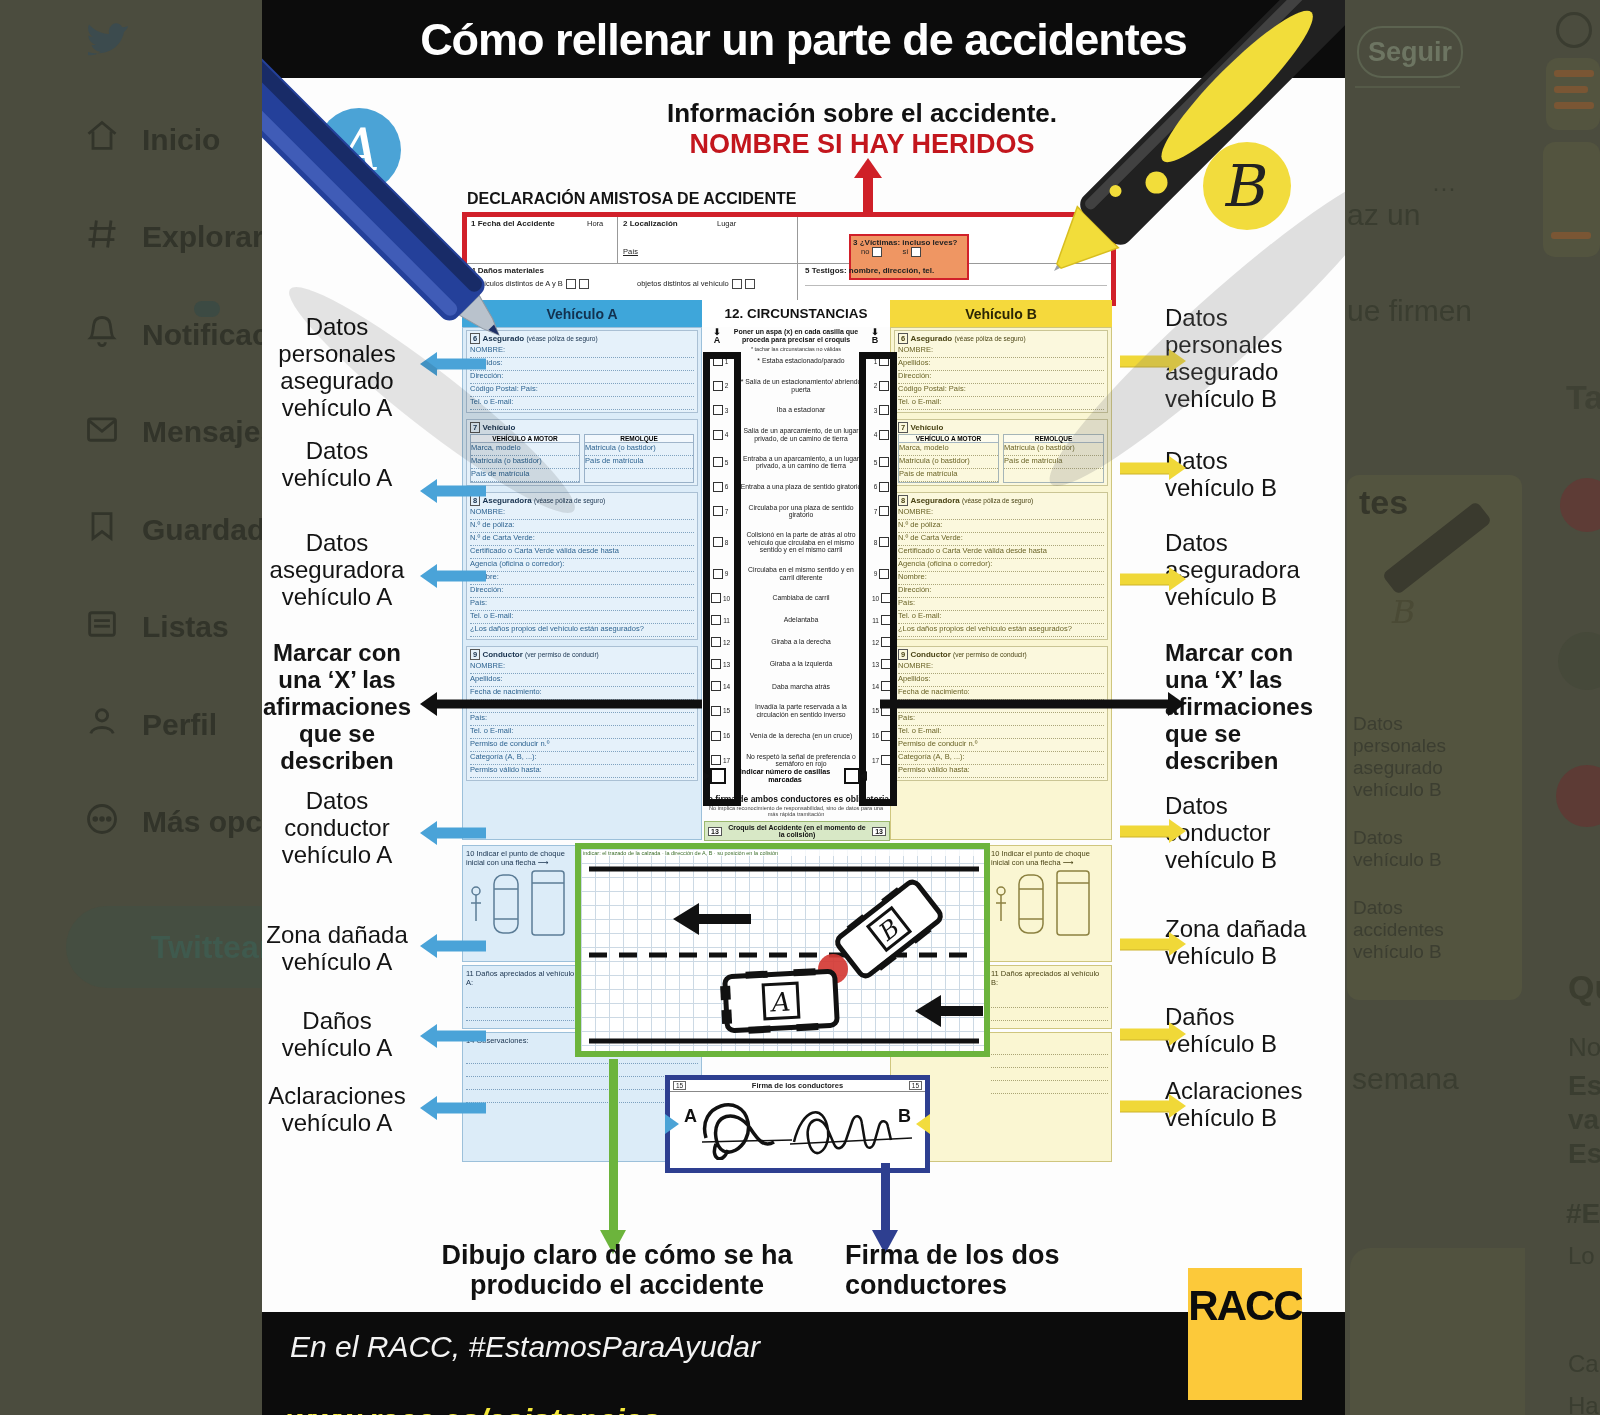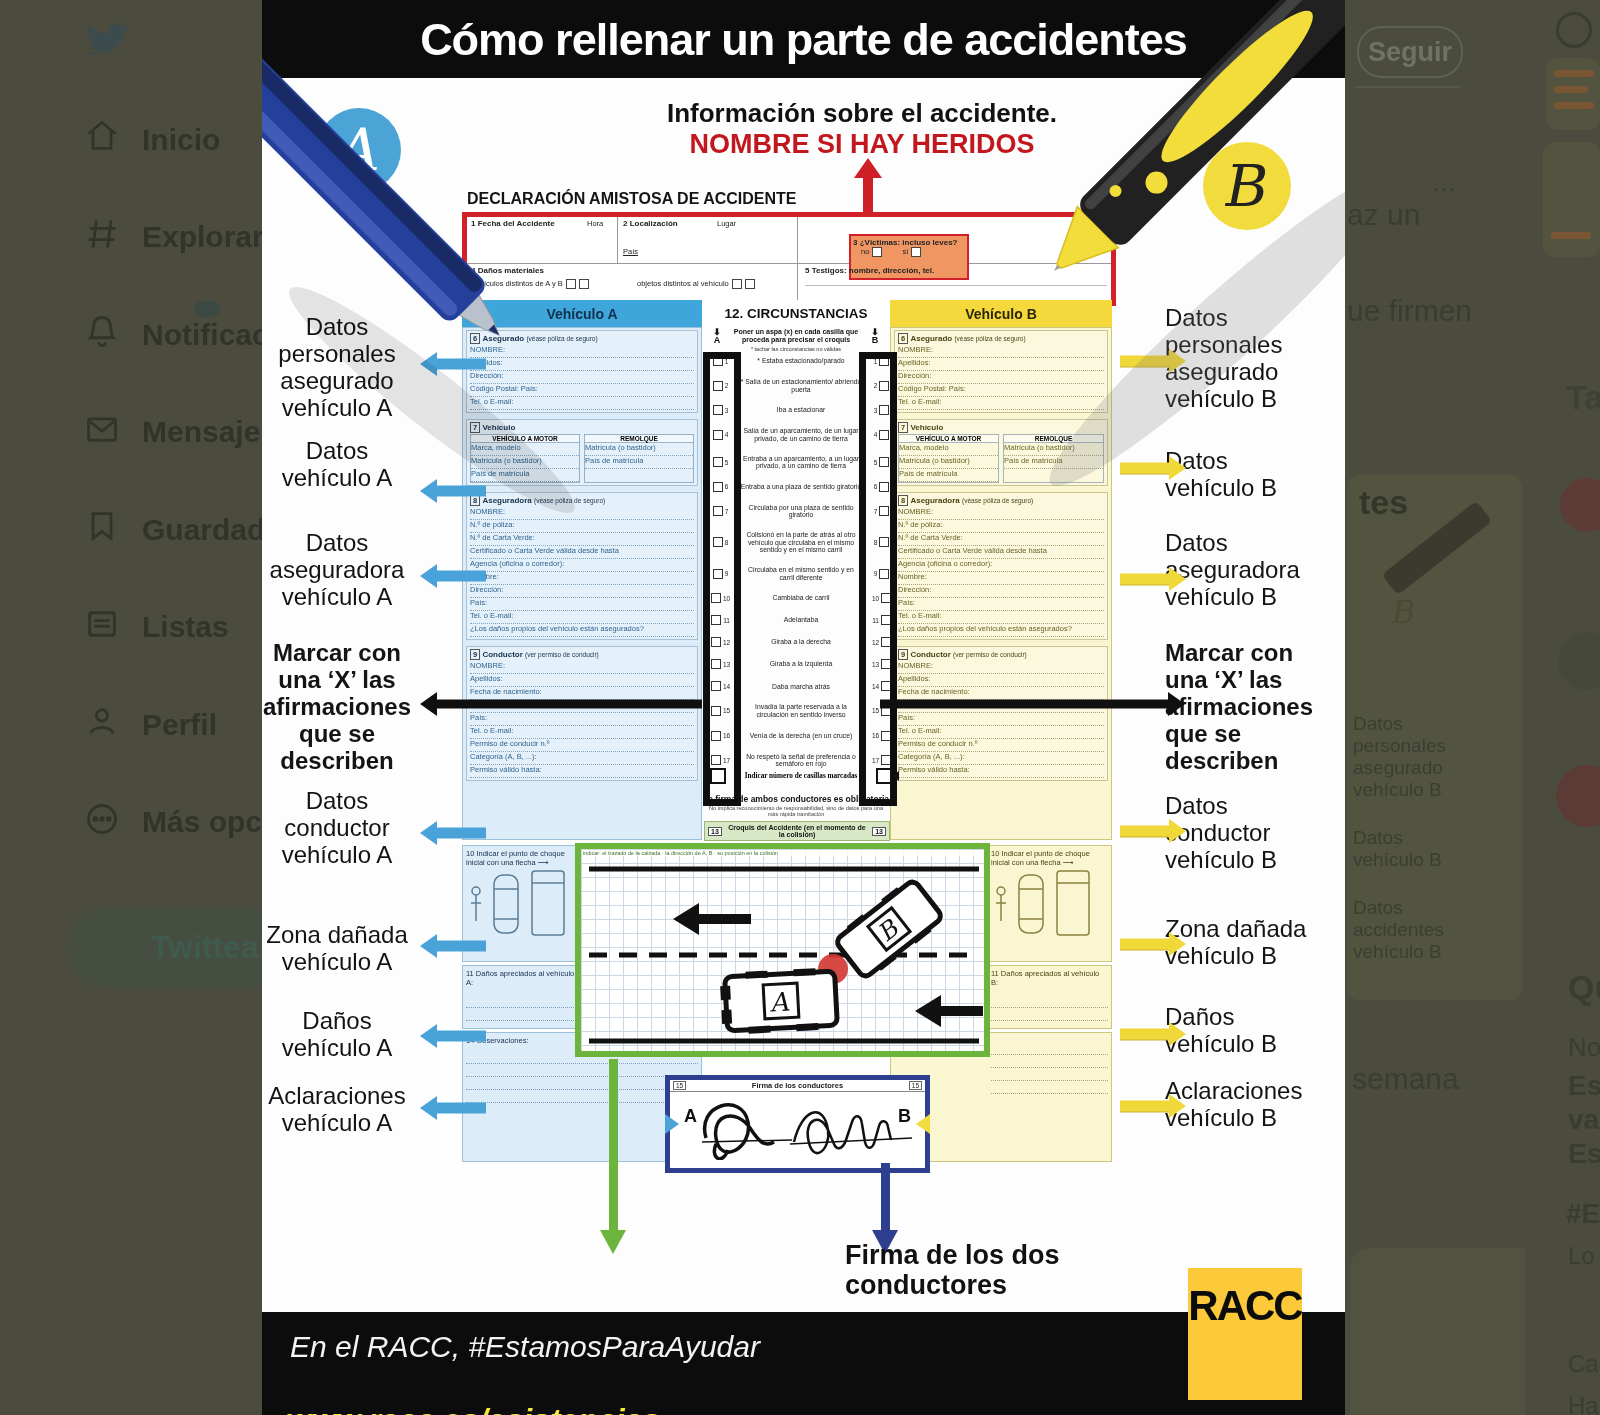--- a/index.html
+++ b/index.html
@@ -70,21 +70,21 @@
   .circ-ins .side{width:30px;text-align:center;font-weight:bold;font-size:9px;line-height:8px;}
   .circ-ins .mid{flex:1;text-align:center;font-weight:bold;line-height:8px;}
   .circ-note{position:absolute;left:470px;top:346px;width:128px;text-align:center;font-size:5.5px;color:#333;}
   .frame{position:absolute;top:352px;height:440px;width:24px;border:7px solid #0e0e0e;background:transparent;z-index:3;}
   .frame-a{left:441px;} .frame-b{left:597px;}
   .circ-rows{position:absolute;left:441px;top:356px;width:196px;height:412px;display:flex;flex-direction:column;justify-content:space-between;z-index:2;}
   .crow{display:flex;align-items:center;}
   .ccell{width:35px;display:flex;align-items:center;justify-content:center;gap:2px;font-size:6.5px;color:#222;flex:0 0 auto;}
   .ctext{flex:1;text-align:center;font-size:6.8px;line-height:7.6px;color:#1a1a1a;padding:0 2px;}
   .ccb{display:inline-block;width:8px;height:8px;border:1px solid #333;background:#fff;}
-  .ctotal{position:absolute;left:441px;top:768px;width:196px;display:flex;align-items:center;z-index:4;font-family:Liberation Serif, serif;}
+  .ctotal{position:absolute;left:441px;top:768px;width:164px;display:flex;align-items:center;z-index:4;}
   .ctotal .mid{flex:1;text-align:center;font-size:7.2px;font-weight:bold;line-height:8px;}
   .bigcb{display:inline-block;width:12px;height:12px;border:2px solid #111;background:#fff;}
   .tri-r{width:0;height:0;border-top:5px solid transparent;border-bottom:5px solid transparent;border-left:7px solid #111;}
   .tri-l{width:0;height:0;border-top:5px solid transparent;border-bottom:5px solid transparent;border-right:7px solid #111;}
   .signote{position:absolute;left:440px;top:794px;width:188px;text-align:center;font-size:8.5px;font-weight:bold;color:#111;}
   .sigsub{position:absolute;left:442px;top:805px;width:184px;text-align:center;font-size:5.6px;line-height:6.4px;color:#444;}
   .croquis-bar{position:absolute;left:442px;top:821px;width:184px;height:18px;background:#d8e8c6;border:1px solid #9bb86e;
     display:flex;align-items:center;font-size:7px;font-weight:bold;color:#111;z-index:4;}
   .croquis-bar .n{border:1px solid #555;padding:0 2px;margin:0 3px;background:#fff;}
   .croquis-bar .t{flex:1;text-align:center;}
@@ -792,20 +792,21 @@
       </div>
 
   <div class="varrow" style="left:338px;top:1059px;">
     <div class="s" style="height:171px;background:#6cb43c;"></div>
     <div class="h" style="border-top:24px solid #6cb43c;"></div>
   </div>
   <div class="varrow" style="left:610px;top:1163px;">
     <div class="s" style="height:67px;background:#2e3f90;"></div>
     <div class="h" style="border-top:24px solid #2e3f90;"></div>
   </div>
+  <div class="blabel" style="left:140px;top:1240px;width:430px;text-align:center;">Dibujo claro de cómo se ha producido el accidente</div>
   <div class="blabel" style="left:583px;top:1240px;width:230px;">Firma de los dos conductores</div>
 
   <div class="ftr">
     <div class="t1">En el RACC, #EstamosParaAyudar</div>
     <div class="t2">www.racc.es/asistencias</div>
   </div>
   <div class="racc">RACC</div>
 
   <svg class="pens" viewBox="0 0 1083 1415">
     <ellipse cx="170" cy="400" rx="180" ry="28" fill="#000" opacity="0.10" transform="rotate(38 170 400)"></ellipse>

